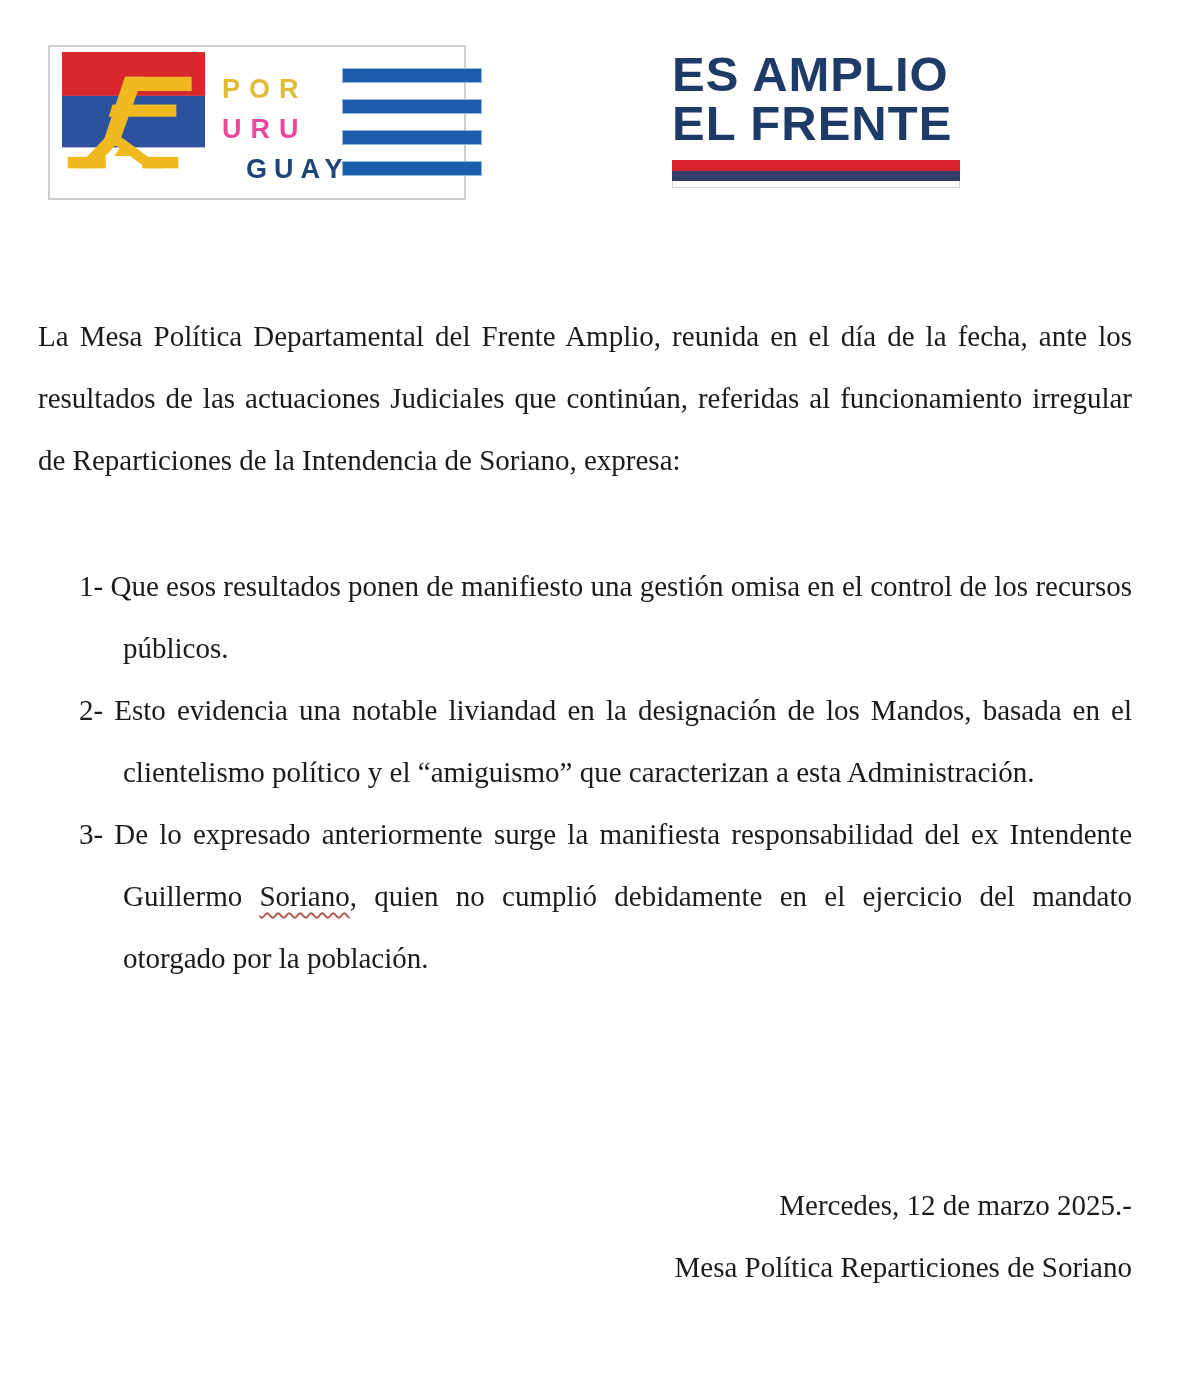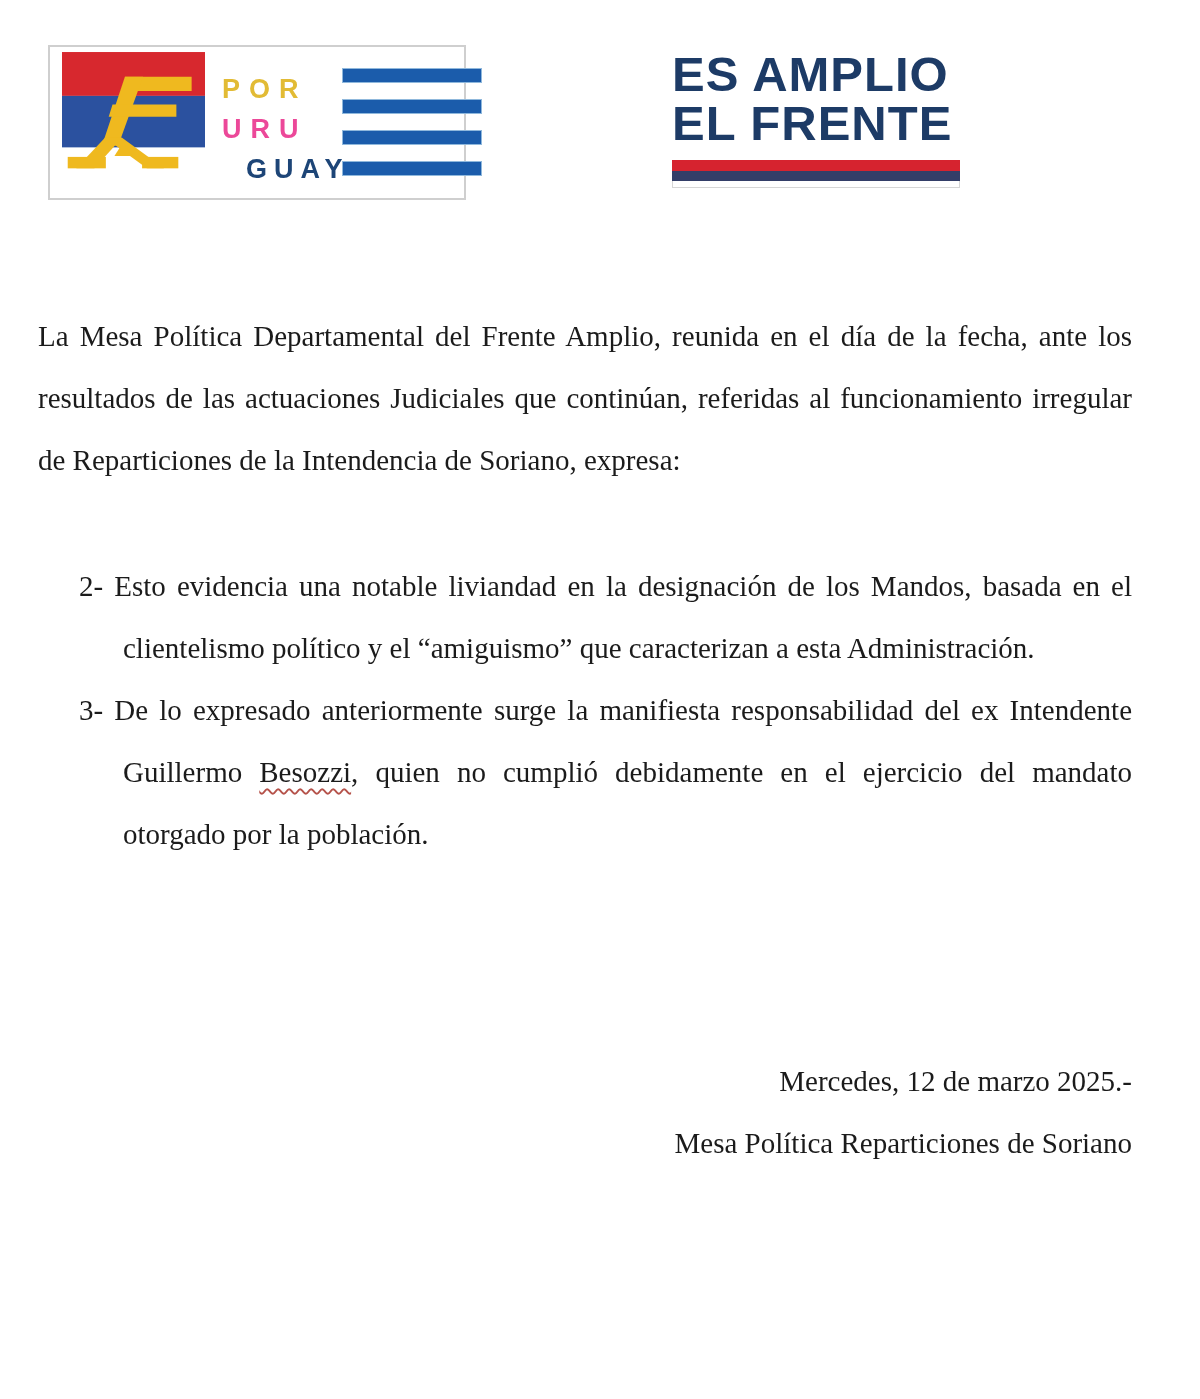--- a/index.html
+++ b/index.html
@@ -112,29 +112,33 @@
     </div>
 
   </header>
 
   <main class="doc">
 
     <p class="intro">La Mesa Política Departamental del Frente Amplio, reunida en el día de la fecha, ante los resultados de las actuaciones Judiciales que continúan, referidas al funcionamiento irregular de Reparticiones de la Intendencia de Soriano, expresa:</p>
 
     <div class="statement-list">
 
+      <div class="list-item">
+        <span>1-</span>
+        <span>Que esos resultados ponen de manifiesto una gestión omisa en el control de los recursos públicos.</span>
+      </div>
 
       <div class="list-item">
         <span>2-</span>
         <span>Esto evidencia una notable liviandad en la designación de los Mandos, basada en el clientelismo político y el “amiguismo” que caracterizan a esta Administración.</span>
       </div>
 
       <div class="list-item">
         <span>3-</span>
-        <span>De lo expresado anteriormente surge la manifiesta responsabilidad del ex Intendente Guillermo </span><span class="spellcheck-word">Besozzi</span><span>, quien no cumplió debidamente en el ejercicio del mandato otorgado por la población.</span>
+        <span>De lo expresado anteriormente surge la manifiesta responsabilidad del ex Intendente Guillermo </span><span class="spellcheck-word">Soriano</span><span>, quien no cumplió debidamente en el ejercicio del mandato otorgado por la población.</span>
       </div>
 
     </div>
 
     <div class="closing">
       <p>Mercedes, 12 de marzo 2025.-</p>
       <p>Mesa Política Reparticiones de Soriano</p>
     </div>
 
   </main>

